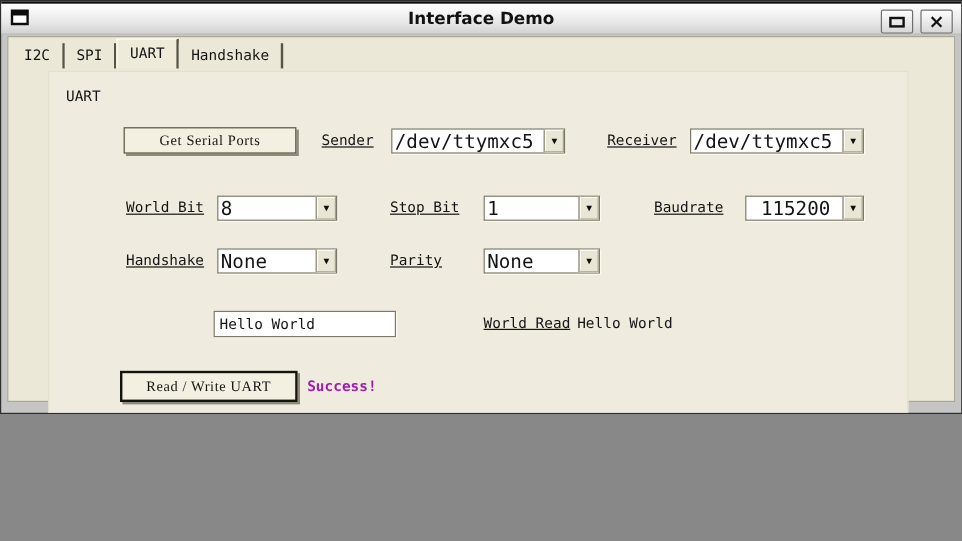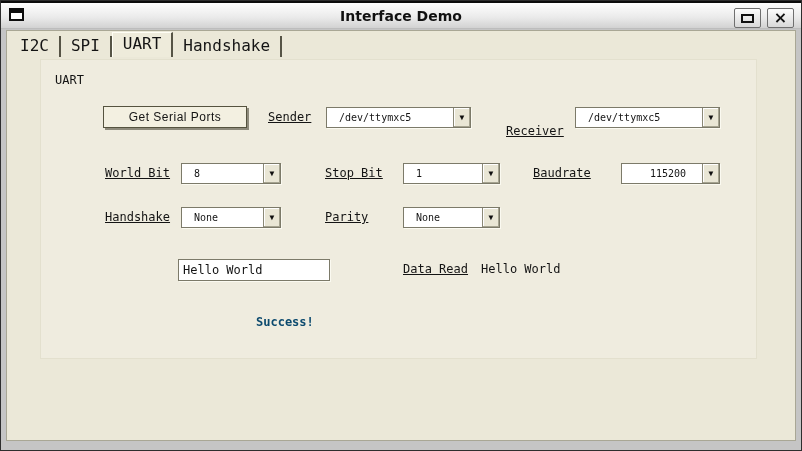--- a/index.html
+++ b/index.html
@@ -1,18 +1,18 @@
 <!DOCTYPE html>
 <html><head>
 <meta charset="utf-8">
 <style>
   * { margin:0; padding:0; box-sizing:border-box; }
   html,body { width:802px; height:451px; background:#888; }
   .window {
-    position:relative; width:802px; height:451px;
+    position:relative; width:802px; height:345px;
     background:#c5c5c5;
     border:1px solid #2e2e2e;
     font-family:"DejaVu Sans Mono", monospace;
     color:#141414; overflow:hidden;
   }
   
   .titlebar {
     position:absolute; left:0; top:0; width:800px; height:28px;
     background:linear-gradient(#ffffff, #e9e9e9 60%, #d2d2d2);
     border-top:2px solid #0d0d0d; border-bottom:1px solid #bdbdbd;
@@ -36,63 +36,63 @@
   .tb-btn.close { right:7px; font-family:"DejaVu Sans", sans-serif; font-weight:bold; font-size:16px; line-height:16px; color:#111; }
   .max-glyph { width:13px; height:9px; border:2px solid #111; background:transparent; }
   
   .body {
     position:absolute; left:5px; right:5px; top:29px; bottom:9px;
     background:#ebe8d8; border:1px solid #a9a795;
   }
   
   .tabbar { position:absolute; left:3px; top:1px; height:25px; display:flex; align-items:flex-end; }
   .tab {
-    height:21px; line-height:20px; padding:0 10px; font-size:16px;
+    height:21px; line-height:20px; padding:0 10px; font-size:12px;
     border-right:2px solid #565446; cursor:pointer; background:#ebe8d8;
   }
   .tab.active {
     height:25px; line-height:22px;
     border-left:1px solid #fffef5; border-top:1px solid #fffef5;
     background:#eeebdb;
   }
   
   .group {
     position:absolute; left:33px; top:28px; width:717px; height:300px;
     background:#efecdf; border:1px solid #e3e0ce;
   }
   .group-label { position:absolute; left:14px; top:13px; font-size:12px; }
   .lbl { position:absolute; height:21px; line-height:21px; font-size:12px; white-space:pre;text-decoration:underline; }
   
   .btn {
     position:absolute; background:#f3f0e1; font-size:12px; text-align:center;
     border:1px solid #55533f; box-shadow:2px 2px 0 rgba(62,60,42,0.55);
-    cursor:pointer; font-family:Liberation Sans, sans-serif; color:#141414;
+    cursor:pointer; font-family:Liberation Serif, serif; color:#141414;
     letter-spacing:0.5px;
   }
   .btn.focused { border:2px solid #15150f; }
   
   .combo {
     position:absolute; height:21px; background:#ffffff;
     border:1px solid #7c7a69; box-shadow:1px 1px 0 #fbfaf1;
     display:flex; cursor:pointer;
   }
-  .combo-value { flex:1; font-size:10px; line-height:19px; padding-left:12px; overflow:hidden; white-space:pre; }
+  .combo-value { flex:1; font-size:16px; line-height:19px; padding-left:2px; overflow:hidden; white-space:pre; }
   .combo-btn {
     width:17px; background:#e9e6d5; border-left:1px solid #8b8977;
     box-shadow:inset -1px -1px 0 #a5a390, inset 1px 1px 0 #ffffff;
     display:flex; align-items:center; justify-content:center;
   }
   .combo-btn .arrow { font-size:8px; line-height:8px; color:#0f0f0f; }
   
   .text-input {
     position:absolute; height:22px; background:#ffffff;
     border:1px solid #7c7a69; box-shadow:1px 1px 0 #fbfaf1;
     font-family:"DejaVu Sans Mono", monospace; font-size:12px; padding:0 4px; color:#141414;
   }
-  .status { position:absolute; font-size:12px; font-weight:bold; color:#0c4a6e; line-height:21px;text-align:center; }
+  .status { position:absolute; font-size:12px; font-weight:bold; color:#a21caf; line-height:21px;text-align:center; }
   .read-value { position:absolute; font-size:12px; line-height:21px; white-space:pre; }
   
   .footer { position:absolute; left:47px; top:338px; font-size:12px; line-height:13px; white-space:pre; }
 </style>
 </head>
 <body>
 
 <div class="window">
 
   <div class="titlebar">
@@ -119,21 +119,21 @@
       <span class="group-label">UART</span>
 
       <button class="btn" style="left:62px; top:46px; width:144px; height:22px;">Get Serial Ports</button>
       <span class="lbl" style="left:227px; top:47px;">Sender</span>
       <div class="combo" style="left:285px; top:47px; width:145px;">
         <span class="combo-value">/dev/ttymxc5</span>
         <span class="combo-btn">
             <span class="arrow">▼</span>
           </span>
       </div>
-      <span class="lbl" style="left:465px; top:61px;">Receiver</span>
+      <span class="lbl" style="left:465px; top:47px;">Receiver</span>
       <div class="combo" style="left:534px; top:47px; width:145px;">
         <span class="combo-value">/dev/ttymxc5</span>
         <span class="combo-btn">
             <span class="arrow">▼</span>
           </span>
       </div>
 
       <span class="lbl" style="left:64px; top:103px;">World Bit</span>
       <div class="combo" style="left:140px; top:103px; width:100px;">
         <span class="combo-value">8</span>
@@ -141,21 +141,21 @@
             <span class="arrow">▼</span>
           </span>
       </div>
       <span class="lbl" style="left:284px; top:103px;">Stop Bit</span>
       <div class="combo" style="left:362px; top:103px; width:97px;">
         <span class="combo-value">1</span>
         <span class="combo-btn">
             <span class="arrow">▼</span>
           </span>
       </div>
-      <span class="lbl" style="left:492px; top:103px;">Baudrate</span>
+      <span class="lbl" style="left:504px; top:103px;">Baudrate</span>
       <div class="combo" style="left:580px; top:103px; width:99px;text-align:center;">
         <span class="combo-value">115200</span>
         <span class="combo-btn">
             <span class="arrow">▼</span>
           </span>
       </div>
 
       <span class="lbl" style="left:64px; top:147px;">Handshake</span>
       <div class="combo" style="left:140px; top:147px; width:100px;">
         <span class="combo-value">None</span>
@@ -165,23 +165,24 @@
       </div>
       <span class="lbl" style="left:284px; top:147px;">Parity</span>
       <div class="combo" style="left:362px; top:147px; width:97px;">
         <span class="combo-value">None</span>
         <span class="combo-btn">
             <span class="arrow">▼</span>
           </span>
       </div>
 
       <input class="text-input" style="left: 137px; top: 199px; width: 152px;" value="Hello World">
-      <span class="lbl" style="left:362px; top:199px;">Data Read</span>
+      <span class="lbl" style="left:362px; top:199px;">World Read</span>
       <span class="read-value" style="left:440px; top:199px;">Hello World</span>
 
+      <button class="btn focused" style="left:59px; top:249px; width:148px; height:26px;">Read / Write UART</button>
       <span class="status" style="left:215px; top:252px;">Success!</span>
     </div>
 
     <div class="footer">
       
     </div>
 
   </div>
 </div>
 

